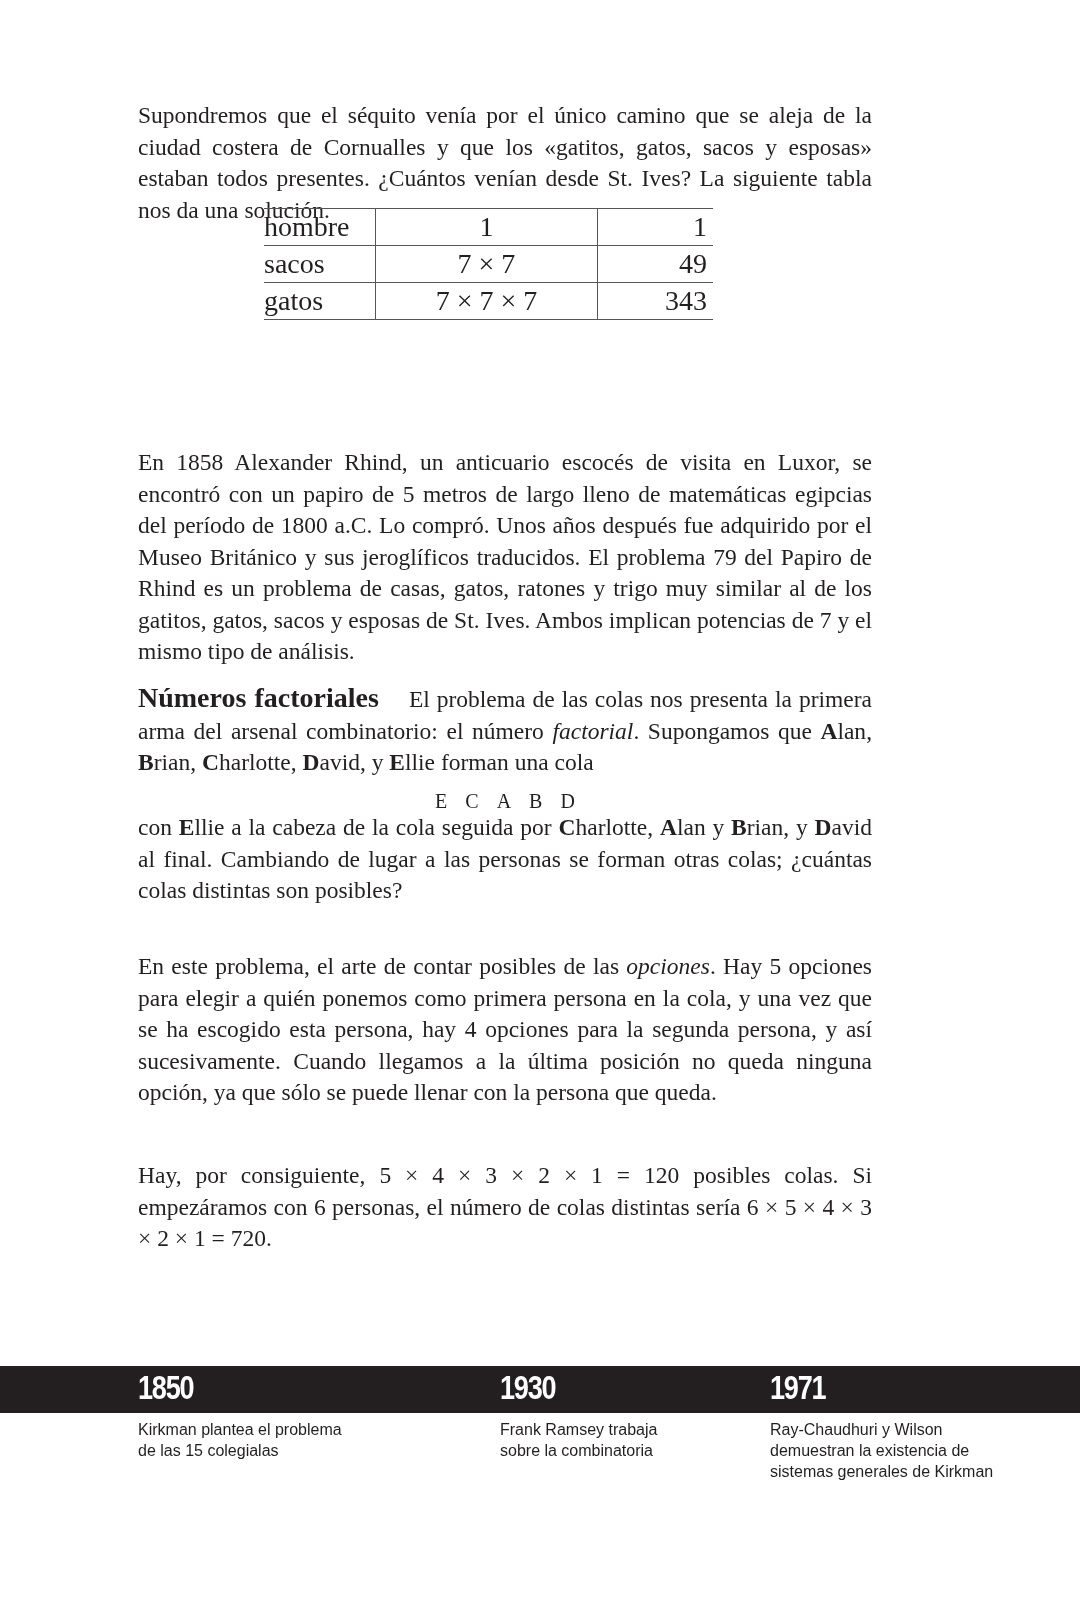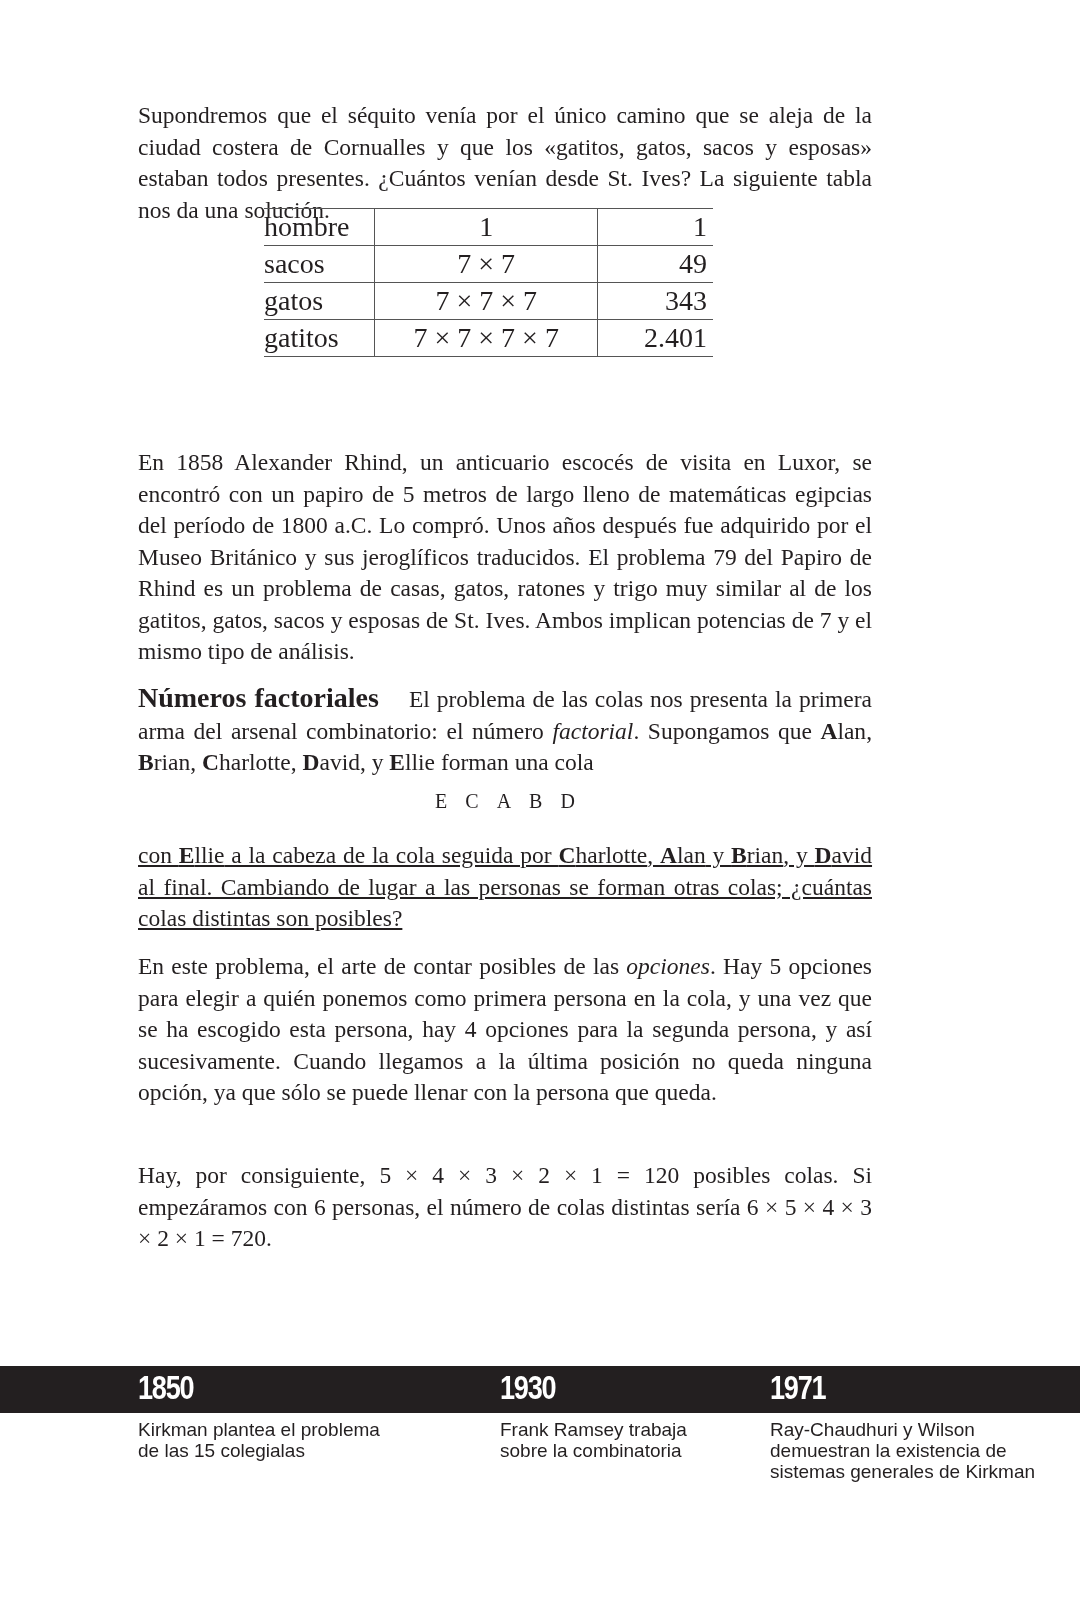--- a/index.html
+++ b/index.html
@@ -6,21 +6,21 @@
   body { width: 1080px; height: 1615px; position: relative; overflow: hidden; color: #231f20; }
   .block {
     position: absolute; left: 138px; width: 734px;
     font-size: 23.5px; line-height: 31.5px; text-align: justify;
     font-family: "Liberation Serif", "DejaVu Serif", serif; color: #231f20;
   }
   .block p { margin: 0; }
   .para1 { top: 62px; margin-top: 38px; }
   .para2 { top: 447px; }
   .para3 { top: 682px; }
-  .para4 { top: 840px; text-decoration: underline; }
+  .para4 { top: 812px; }
   .para5 { top: 951px; }
   .para6 { top: 1160px; }
   .heading { font-weight: bold; font-size: 28px; margin-right: 30px; }
   .b { font-weight: bold; }
   .queue {
     position: absolute; top: 790px; left: 138px; width: 734px; text-align: center;
     font-family: "Liberation Serif", "DejaVu Serif", serif; font-size: 20px; letter-spacing: 0;
   }
   .queue span { display: inline-block; margin: 0 9px; }
   table.st-ives {
@@ -39,21 +39,21 @@
   .timeline-bar {
     position: absolute; left: 0; top: 1366px; width: 1080px; height: 47px; background: #231f20;
   }
   .tl-year {
     position: absolute; top: 1369px; color: #ffffff;
     font-family: "Liberation Sans", "DejaVu Sans", sans-serif; font-weight: bold;
     font-size: 33px; letter-spacing: -1.5px; transform: scaleX(0.82); transform-origin: left top;
   }
   .tl-text {
     position: absolute; top: 1419px; color: #231f20;
-    font-family: "Liberation Sans", "DejaVu Sans", sans-serif; font-size: 19px; line-height: 21px;
+    font-family: "Liberation Sans", "DejaVu Sans", sans-serif; font-size: 16px; line-height: 21px;
   }
   .x1 { left: 138px; } .x2 { left: 500px; } .x3 { left: 770px; }
 </style>
 </head>
 <body>
 
 <div class="block para1">
   <p>Supondremos que el séquito venía por el único camino que se aleja de la ciudad costera de Cornualles y que los «gatitos, gatos, sacos y esposas» estaban todos presentes. ¿Cuántos venían desde St. Ives? La siguiente tabla nos da una solución.</p>
 </div>
 
@@ -66,25 +66,20 @@
     </tr>
     <tr>
       <td class="c0">sacos</td>
       <td class="c1">7 × 7</td>
       <td class="c2">49</td>
     </tr>
     <tr>
       <td class="c0">gatos</td>
       <td class="c1">7 × 7 × 7</td>
       <td class="c2">343</td>
-    </tr>
-    <tr>
-      <td class="c0">gatitos</td>
-      <td class="c1">7 × 7 × 7 × 7</td>
-      <td class="c2">2.401</td>
     </tr>
   </tbody>
 </table>
 
 <div class="block para2">
   <p>En 1858 Alexander Rhind, un anticuario escocés de visita en Luxor, se encontró con un papiro de 5 metros de largo lleno de matemáticas egipcias del período de 1800 a.C. Lo compró. Unos años después fue adquirido por el Museo Británico y sus jeroglíficos traducidos. El problema 79 del Papiro de Rhind es un problema de casas, gatos, ratones y trigo muy similar al de los gatitos, gatos, sacos y esposas de St. Ives. Ambos implican potencias de 7 y el mismo tipo de análisis.</p>
 </div>
 
 <div class="block para3">
   <p><span class="heading">Números factoriales</span><span>El problema de las colas nos presenta la primera arma del arsenal combinatorio: el número </span><em>factorial</em><span>. Supongamos que </span><span class="b">A</span><span>lan</span><span>, </span><span class="b">B</span><span>rian</span><span>, </span><span class="b">C</span><span>harlotte</span><span>, </span><span class="b">D</span><span>avid</span><span>, y </span><span class="b">E</span><span>llie</span><span> forman una cola</span></p>

